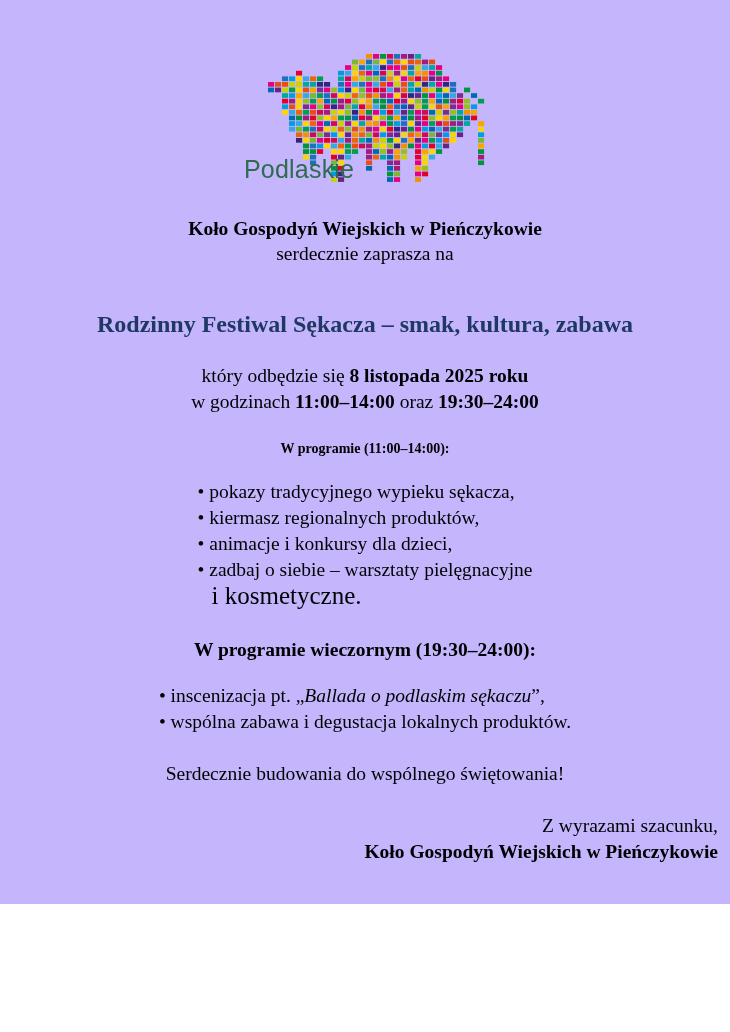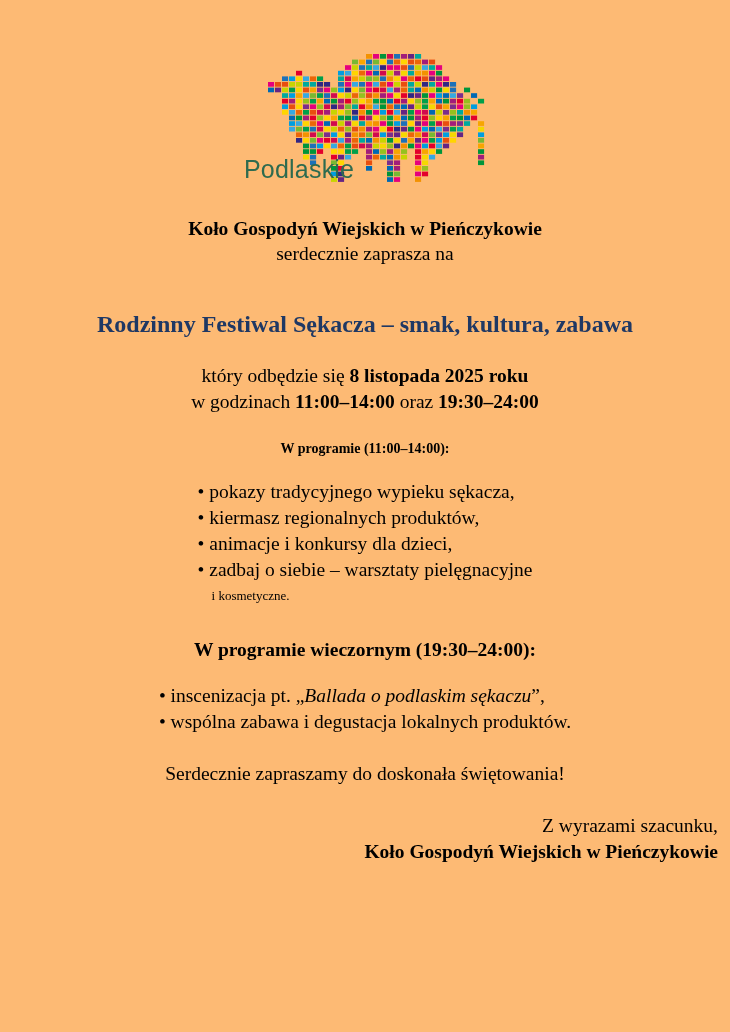--- a/index.html
+++ b/index.html
@@ -11,25 +11,25 @@
   body {
     width: 730px;
     height: 1032px;
     overflow: hidden;
     font-family: "Liberation Serif", "DejaVu Serif", serif;
     color: #000000;
     -webkit-font-smoothing: antialiased;
   }
   .page {
     width: 730px;
-    height: 1032px;
+    height: 904px;
     box-sizing: border-box;
     padding: 0;
     position: relative;
-    background: #fdba74;
+    background: #c4b5fd;
   }
 
   
   .logo-block {
     width: 100%;
     display: flex;
     justify-content: center;
     padding-top: 52px;
   }
   .logo {
@@ -101,21 +101,21 @@
     margin-top: 22px;
     display: inline-block;
     text-align: left;
   }
   .bullet {
     font-size: 19.5px;
     line-height: 26px;
     white-space: nowrap;
   }
   .bullet-cont {
-    font-size: 13px;
+    font-size: 25px;
     line-height: 26px;
     padding-left: 14px;
     white-space: nowrap;
   }
 
   .evening-heading {
     font-weight: bold;
     font-size: 19.5px;
     margin-top: 30px;
   }
@@ -629,21 +629,21 @@
     </div>
 
     <div class="evening-heading">W programie wieczornym (19:30–24:00):</div>
 
     <div class="evening-bullets">
       <div class="bullet"><span>• inscenizacja pt. </span><span>„</span><span class="i">Ballada o podlaskim sękaczu</span><span>”</span><span>,</span></div>
       <div class="bullet">• wspólna zabawa i degustacja lokalnych produktów.</div>
     </div>
 
 
-    <div class="closing">Serdecznie zapraszamy do doskonała świętowania!</div>
+    <div class="closing">Serdecznie budowania do wspólnego świętowania!</div>
 
     <div class="signature">
       <div class="line">Z wyrazami szacunku,</div>
       <div class="line b">Koło Gospodyń Wiejskich w Pieńczykowie</div>
     </div>
 
   </div>
 </div>
 
 </body></html>

